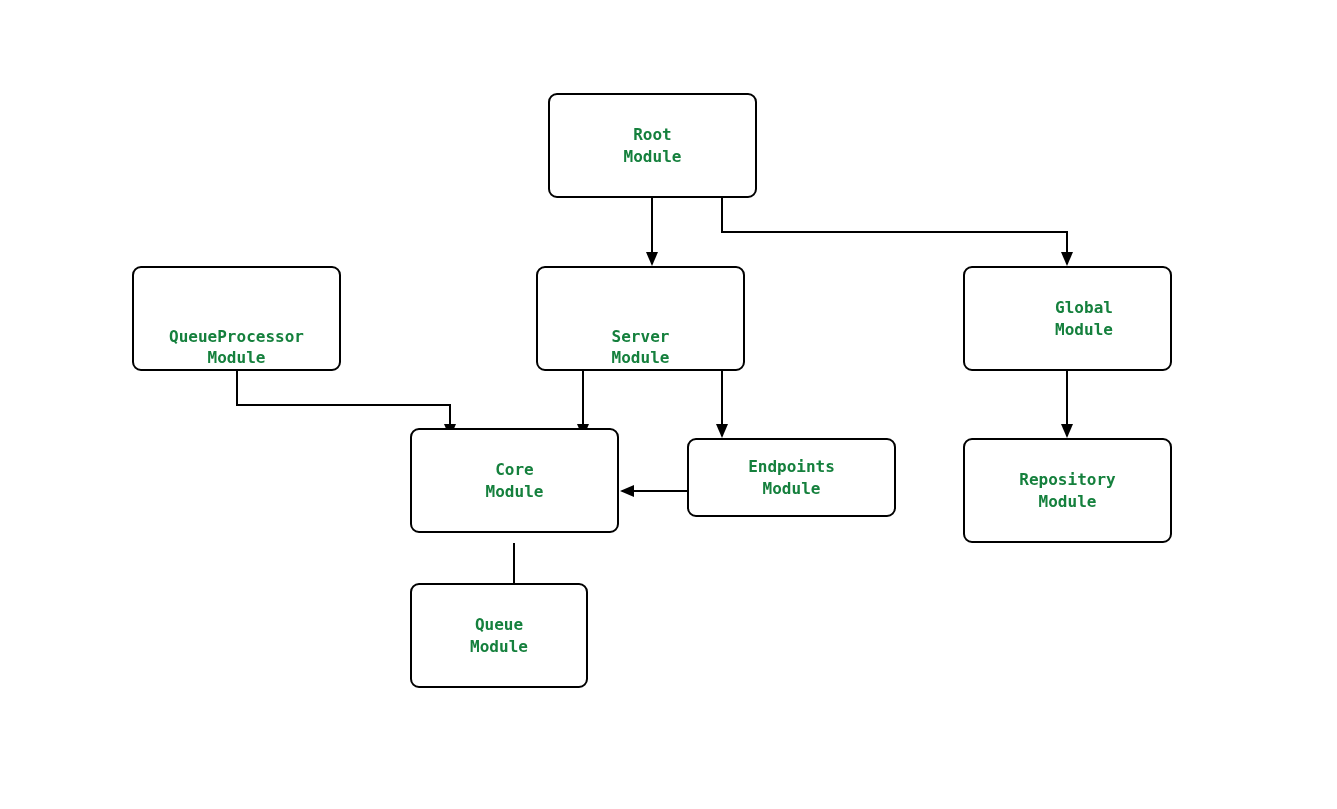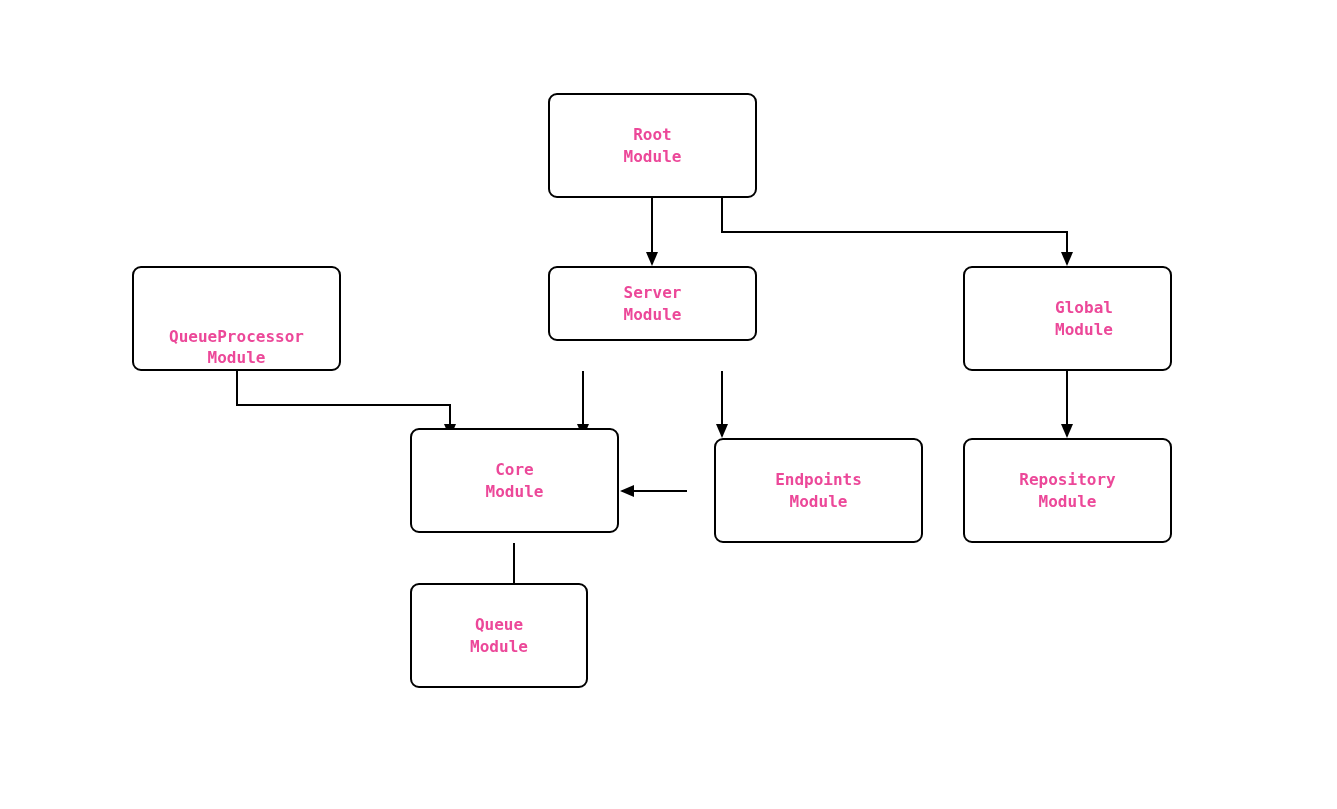--- a/index.html
+++ b/index.html
@@ -36,21 +36,21 @@
     border-radius: 9px;
     display: flex;
     align-items: center;
     justify-content: center;
     text-align: center;
   }
   .node-label {
     font-family: "DejaVu Sans Mono", monospace;
     font-size: 16px;
     font-weight: bold;
-    color: #ec4899;
+    color: #15803d;
     line-height: 1.35;
     white-space: pre-line;
   }
 </style>
 </head>
 <body>
 
 <div class="canvas">
   <svg class="edge-layer" width="1337" height="809" viewBox="0 0 1337 809" xmlns="http://www.w3.org/2000/svg">
     <defs>
@@ -69,33 +69,33 @@
     </svg>
 
 <div class="node" style="left: 548px; top: 93px; width: 209px; height: 105px;">
       <span class="node-label">Root
 Module</span>
     </div>
     <div class="node" style="left: 132px; top: 266px; width: 209px; height: 105px; align-items: flex-end;">
       <span class="node-label">QueueProcessor
 Module</span>
     </div>
-    <div class="node" style="left: 548px; top: 266px; width: 209px; height: 75px;">
+    <div class="node" style="left: 536px; top: 266px; width: 209px; height: 105px; align-items: flex-end;">
       <span class="node-label">Server
 Module</span>
     </div>
     <div class="node" style="left: 963px; top: 266px; width: 209px; height: 105px; padding-left: 33px;">
       <span class="node-label">Global
 Module</span>
     </div>
     <div class="node" style="left: 410px; top: 428px; width: 209px; height: 105px;">
       <span class="node-label">Core
 Module</span>
     </div>
-    <div class="node" style="left: 714px; top: 438px; width: 209px; height: 105px;">
+    <div class="node" style="left: 687px; top: 438px; width: 209px; height: 79px;">
       <span class="node-label">Endpoints
 Module</span>
     </div>
     <div class="node" style="left: 963px; top: 438px; width: 209px; height: 105px;">
       <span class="node-label">Repository
 Module</span>
     </div>
     <div class="node" style="left: 410px; top: 583px; width: 178px; height: 105px;">
       <span class="node-label">Queue
 Module</span>

